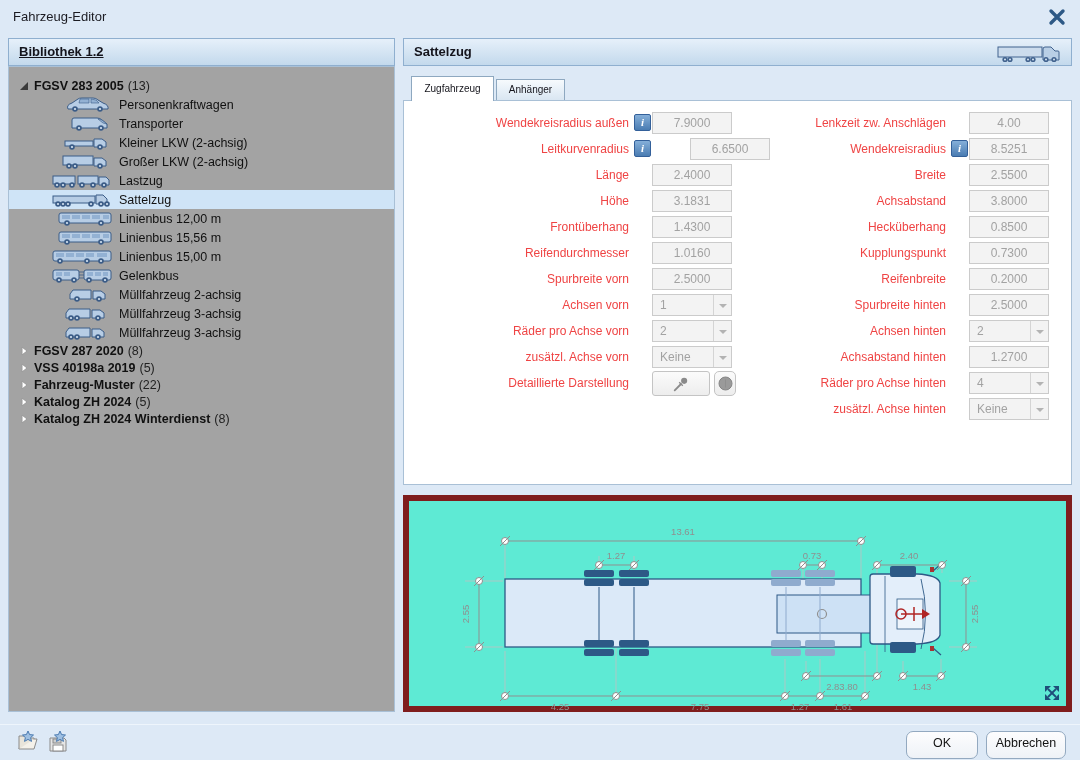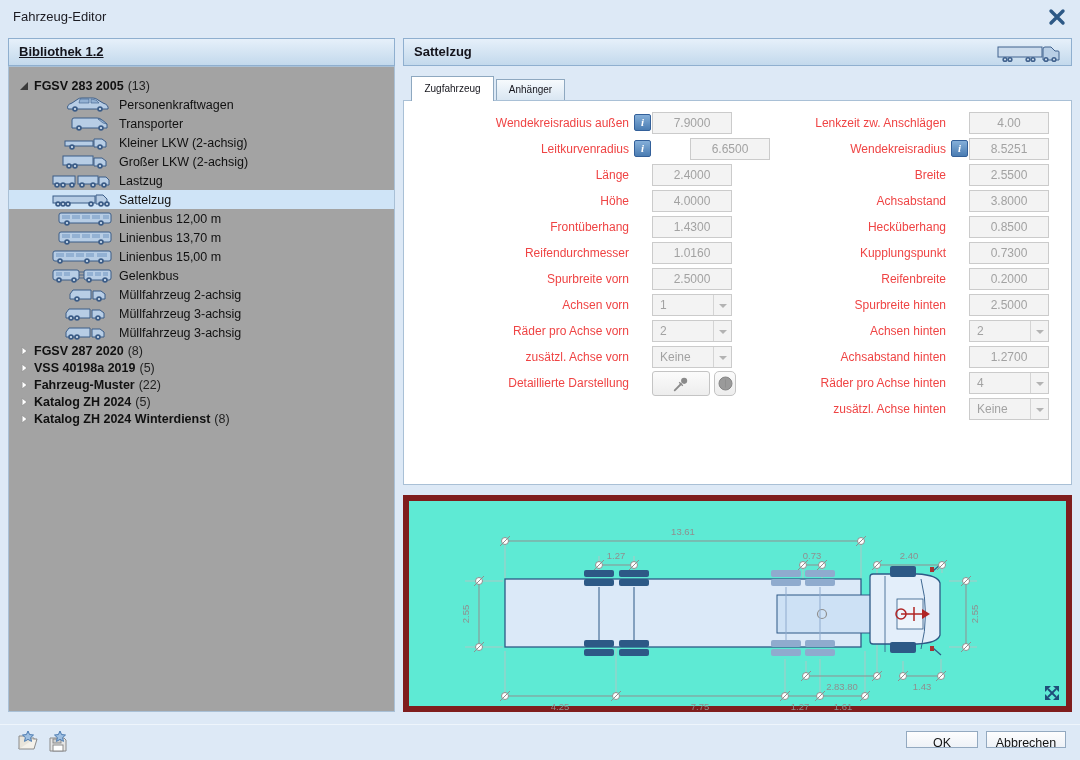--- a/index.html
+++ b/index.html
@@ -56,22 +56,22 @@
   
   #drawing-panel{position:absolute;left:403px;top:495px;width:669px;height:217px;background:#5eead4;
     border:6px solid #7f1d1d;box-sizing:border-box;}
   #maximize-icon{position:absolute;right:5px;bottom:4px;cursor:pointer;}
 
   
   #footer{position:absolute;left:0;top:724px;width:1080px;height:36px;border-top:1px solid #eef5fc;}
   .footer-icon{position:absolute;top:5px;width:24px;height:24px;cursor:pointer;}
   #open-fav-icon{left:16px;}
   #save-fav-icon{left:46px;}
-  .btn{position:absolute;top:6px;height:17px;box-sizing:border-box;background:linear-gradient(#fdfdfe,#eef2f7);
-    border:1px solid #93a9c0;border-radius:0;font-size:12.5px;color:#141414;text-align:center;line-height:22px;cursor:pointer;}
+  .btn{position:absolute;top:6px;height:28px;box-sizing:border-box;background:linear-gradient(#fdfdfe,#eef2f7);
+    border:1px solid #93a9c0;border-radius:7px;font-size:12.5px;color:#141414;text-align:center;line-height:22px;cursor:pointer;}
   #ok-btn{left:906px;width:72px;}
   #cancel-btn{left:986px;width:80px;}
 
   svg{display:block;}
   text.dim{font-family:"Liberation Sans",sans-serif;font-size:9.5px;fill:#8f8f8f;}
 </style>
 </head>
 <body>
 
 <div id="dialog">
@@ -249,21 +249,21 @@
               <rect x="25" y="5" width="8" height="4"></rect>
               <rect x="35" y="5" width="8" height="4"></rect>
               <rect x="46" y="5" width="6" height="4"></rect>
             </g>
             <circle cx="10" cy="13" r="2.8" fill="#3b5c87"></circle>
             <circle cx="10" cy="13" r="1.1" fill="#d7e5f3"></circle>
             <circle cx="44" cy="13" r="2.8" fill="#3b5c87"></circle>
             <circle cx="44" cy="13" r="1.1" fill="#d7e5f3"></circle>
           </svg>
         </span>
-        <span class="clabel">Linienbus 13,70 m</span>
+        <span class="clabel">Linienbus 15,56 m</span>
       </div>
       <div class="tchild">
         <span class="icon-cell">
           <svg width="62" height="17" viewBox="0 0 62 17">
             <rect x="2" y="3" width="58" height="10" rx="2" fill="#b7cde5" stroke="#3b5c87"></rect>
             <g fill="#93b1d3">
               <rect x="5" y="5" width="8" height="4"></rect>
               <rect x="15" y="5" width="8" height="4"></rect>
               <rect x="25" y="5" width="8" height="4"></rect>
               <rect x="35" y="5" width="8" height="4"></rect>
@@ -400,21 +400,21 @@
   <div id="form-panel">
       <div class="flabel" style="left: 0px; width: 225px; top: 15px;">Wendekreisradius außen</div>
       <div class="info-badge" style="left: 230px; top: 13px;">i</div>
       <div class="ffield" style="left: 248px; width: 80px; top: 11px;">7.9000</div>
       <div class="flabel" style="left: 0px; width: 225px; top: 41px;">Leitkurvenradius</div>
       <div class="info-badge" style="left: 230px; top: 39px;">i</div>
       <div class="ffield" style="left: 251px; width: 80px; top: 37px; margin-left: 35px;">6.6500</div>
       <div class="flabel" style="left: 0px; width: 225px; top: 67px;">Länge</div>
       <div class="ffield" style="left: 248px; width: 80px; top: 63px;">2.4000</div>
       <div class="flabel" style="left: 0px; width: 225px; top: 93px;">Höhe</div>
-      <div class="ffield" style="left: 248px; width: 80px; top: 89px;">4.0000</div>
+      <div class="ffield" style="left: 248px; width: 80px; top: 89px;">3.1831</div>
       <div class="flabel" style="left: 0px; width: 225px; top: 119px;">Frontüberhang</div>
       <div class="ffield" style="left: 248px; width: 80px; top: 115px;">1.4300</div>
       <div class="flabel" style="left: 0px; width: 225px; top: 145px;">Reifendurchmesser</div>
       <div class="ffield" style="left: 248px; width: 80px; top: 141px;">1.0160</div>
       <div class="flabel" style="left: 0px; width: 225px; top: 171px;">Spurbreite vorn</div>
       <div class="ffield" style="left: 248px; width: 80px; top: 167px;">2.5000</div>
       <div class="flabel" style="left: 0px; width: 225px; top: 197px;">Achsen vorn</div>
       <div class="fselect" style="left: 248px; width: 80px; top: 193px;">
         <span class="sval">1</span>
         <span class="sarrow"></span>

